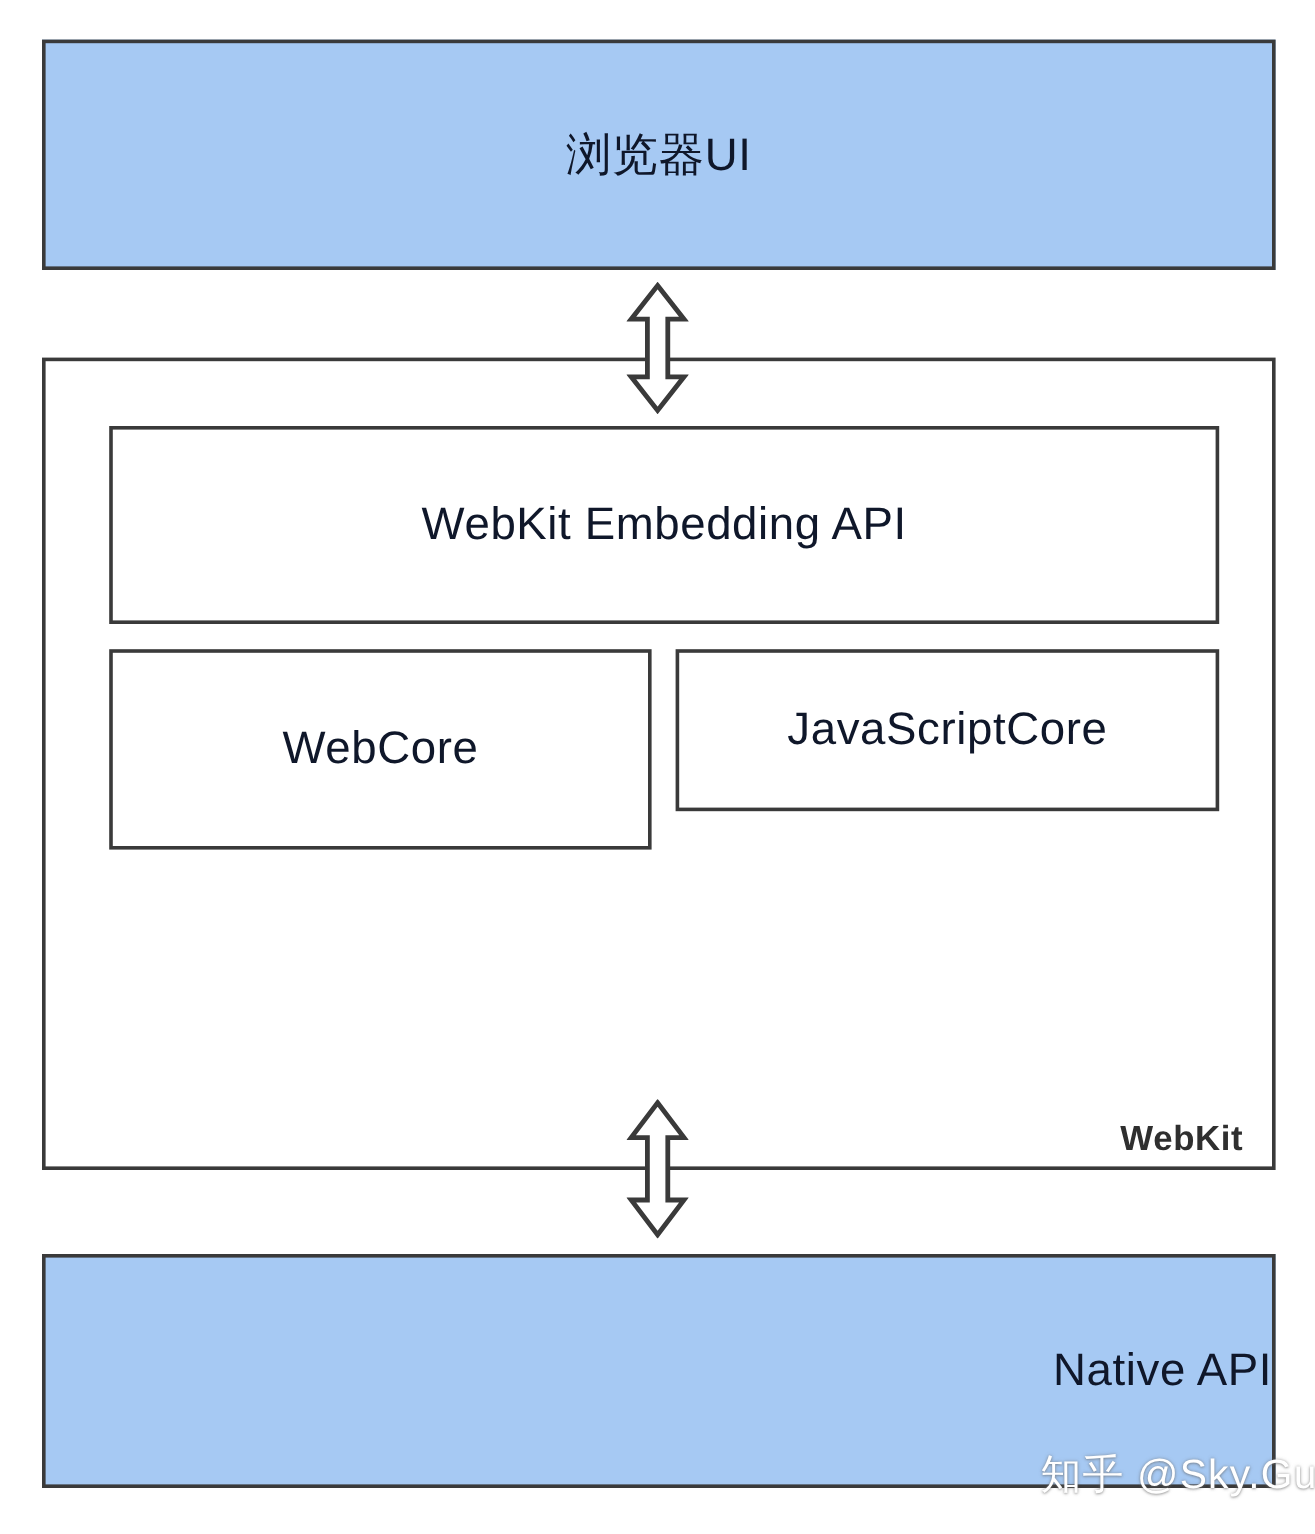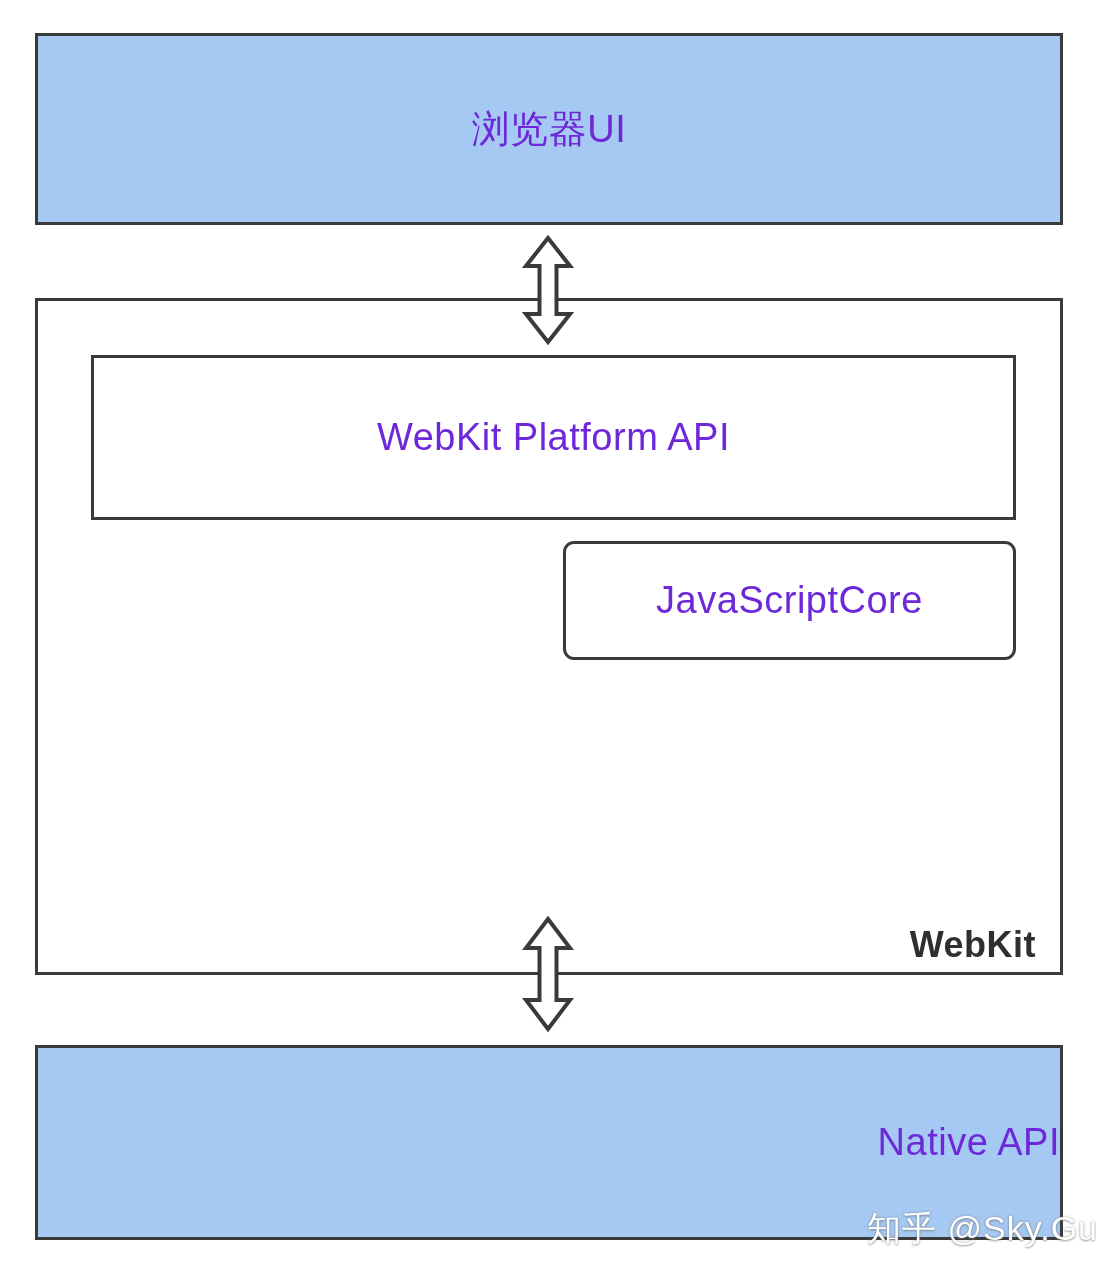--- a/index.html
+++ b/index.html
@@ -18,21 +18,21 @@
   .box {
     position: absolute;
     box-sizing: border-box;
     border: 3px solid #3a3a3a;
     display: flex;
     align-items: center;
     justify-content: center;
     text-align: center;
   }
   .box .label {
-    color: #6d28d9;
+    color: #0f172a;
     font-size: 38px;
     letter-spacing: 0.5px;
   }
   .blue-box {
     background: #a6c9f3;
     left: 35px;
     width: 1028px;
   }
   .top-box { top: 33px; height: 192px; }
   .bottom-box { top: 1045px; height: 195px; justify-content: flex-end; }
@@ -44,27 +44,27 @@
     left: 35px;
     top: 298px;
     width: 1028px;
     height: 677px;
   }
   .inner-box {
     background: #ffffff;
   }
   .embedding-box { left: 53px; top: 54px;  width: 925px; height: 165px; }
   .webcore-box   { left: 53px; top: 240px; width: 452px; height: 167px; }
-  .jscore-box    { left: 525px; top: 240px; width: 453px; height: 119px; border-radius: 11px; }
+  .jscore-box    { left: 525px; top: 240px; width: 453px; height: 135px; }
   .platform-box  { left: 53px; top: 430px; width: 925px; height: 169px; }
   .webkit-label {
     position: absolute;
     right: 24px;
     bottom: 6px;
-    font-size: 36px;
+    font-size: 29px;
     font-weight: bold;
     color: #2f2f2f;
     letter-spacing: 0.5px;
   }
   .arrow {
     position: absolute;
     z-index: 5;
   }
   .arrow-top    { left: 522px; top: 235px; }
   .arrow-bottom { left: 522px; top: 916px; }
@@ -89,23 +89,26 @@
     <span class="label">浏览器UI</span>
   </div>
 
   <svg class="arrow arrow-top" width="52" height="110" viewBox="0 0 52 110">
     <path d="M26 3 L48 31 L34.5 31 L34.5 79 L48 79 L26 107 L4 79 L17.5 79 L17.5 31 L4 31 Z" fill="#ffffff" stroke="#3a3a3a" stroke-width="4" stroke-linejoin="miter"></path>
   </svg>
 
   <div class="webkit-container">
 
     <div class="box inner-box embedding-box">
-      <span class="label">WebKit Platform API</span>
+      <span class="label">WebKit Embedding API</span>
     </div>
 
+    <div class="box inner-box webcore-box">
+      <span class="label">WebCore</span>
+    </div>
 
     <div class="box inner-box jscore-box">
       <span class="label">JavaScriptCore</span>
     </div>
 
 
     <div class="webkit-label">WebKit</div>
   </div>
 
   <svg class="arrow arrow-bottom" width="52" height="116" viewBox="0 0 52 116">

